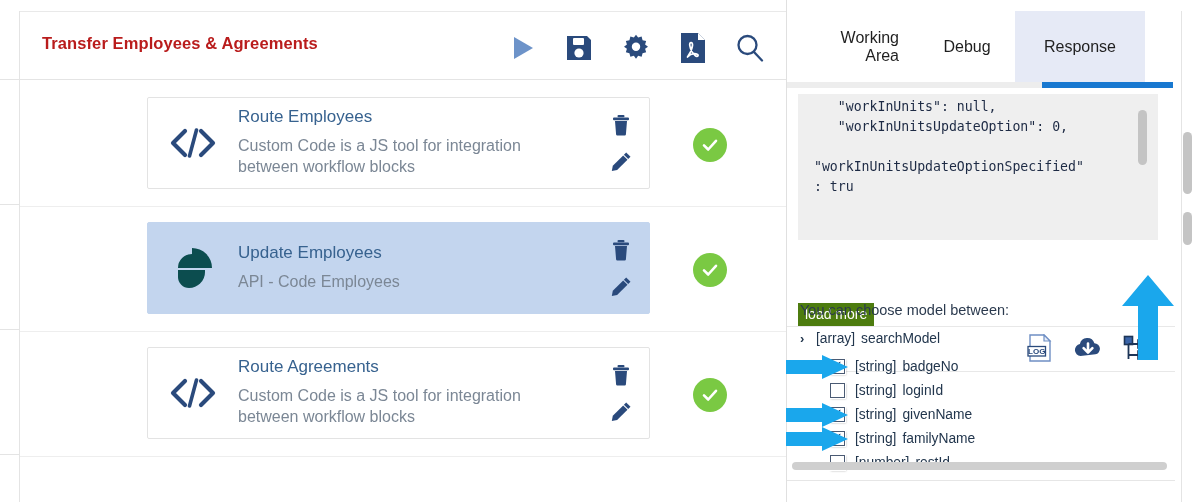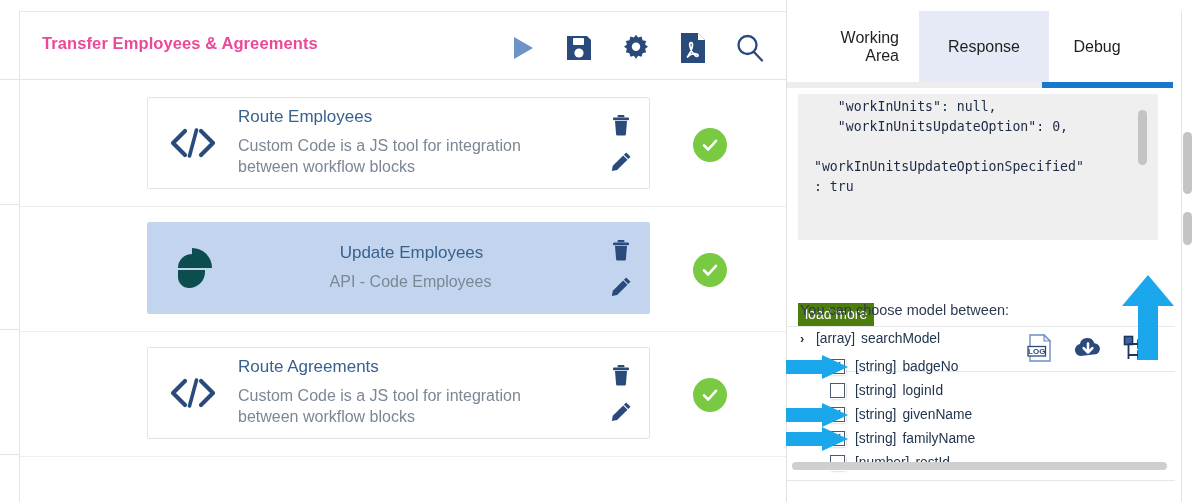--- a/index.html
+++ b/index.html
@@ -56,21 +56,21 @@
     height: 68px;
     border-bottom: 1px solid #e4e4e4;
     box-sizing: border-box;
   }
   #wf-title {
     position: absolute;
     left: 22px;
     top: 22px;
     font-size: 16.5px;
     font-weight: bold;
-    color: #ec4899;
+    color: #b91c1c;
     letter-spacing: .1px;
     white-space: nowrap;
   }
   #toolbar {
     position: absolute;
     right: 16px;
     top: 14px;
     display: flex;
     align-items: center;
     gap: 17px;
@@ -113,21 +113,20 @@
     border: 1px solid #e3e3e3;
     border-radius: 2px;
     box-sizing: border-box;
     display: flex;
     align-items: center;
     cursor: pointer;
   }
   .wf-card.selected {
     background: #c3d5ee;
     border-color: #c3d5ee;
-    text-align: center;
   }
   .wf-icon {
     width: 90px;
     min-width: 90px;
     display: flex;
     align-items: center;
     justify-content: center;
     color: #2a4a7c;
   }
   .wf-texts {
@@ -583,25 +582,25 @@
   </div>
 
   <div id="right-panel">
 
     <div id="panel-right-border"></div>
 
     <div id="tabs">
       <div class="tab tab-working">
         <span>Working Area</span>
       </div>
+      <div class="tab tab-debug">
+        <span>Debug</span>
+      </div>
       <div class="tab active">
         <span>Response</span>
-      </div>
-      <div class="tab tab-debug">
-        <span>Debug</span>
       </div>
     </div>
     <div id="tab-underline-grey"></div>
     <div id="tab-underline-blue"></div>
 
     <div id="resp-area">
       <div id="code-box">
         <pre id="code-text">    "workInUnits": null,
     "workInUnitsUpdateOption": 0,
 

